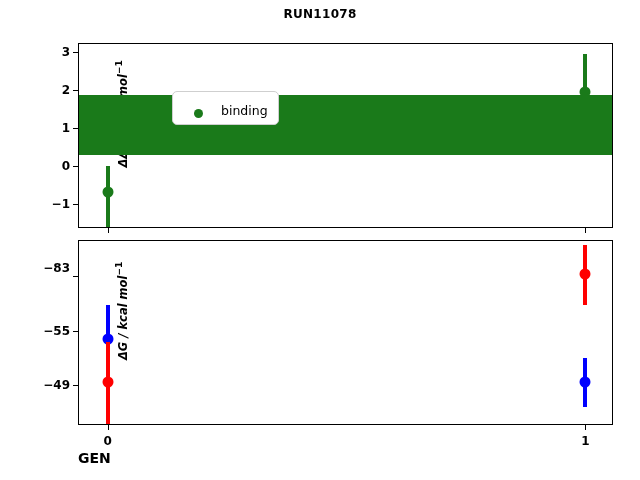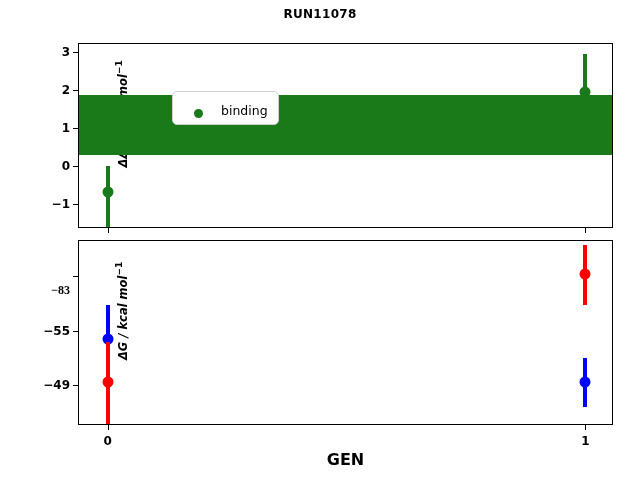--- a/index.html
+++ b/index.html
@@ -40,22 +40,22 @@
   
   .ylabel{
     position:absolute;
     font-size:11.5px;font-weight:bold;color:#000;
     transform-origin:50% 50%;transform:rotate(-90deg);
     white-space:nowrap;text-align:center;
   }
   #ylabel-top{left:-37px;top:62px;width:160px;}
   #ylabel-bottom{left:-37px;top:62px;width:160px;}
   .xlabel{
-    position:absolute;left:78px;top:450px;width:535px;text-align:center;
-    font-size:16px;font-weight:bold;color:#000;
+    position:absolute;left:78px;top:450px;width:535px;text-align:left;
+    font-size:14px;font-weight:bold;color:#000;
   }
   .sup{font-size:9px;vertical-align:super;}
   .ital{font-style:italic;}
 
   
   .errbar{position:absolute;width:4px;transform:translateX(-50%);}
   .marker{position:absolute;width:11px;height:11px;border-radius:50%;
           transform:translate(-50%,-50%);}
   .band{position:absolute;}
 
@@ -122,21 +122,21 @@
   </div>
 
   <div class="axes" id="axes-bottom">
 
     <div class="ylabel" id="ylabel-bottom">
       <span class="ital">ΔG / kcal mol</span><span class="sup">−1</span>
     </div>
 
     <div id="bot-yticks">
         <div class="ytick" style="top: 35.3676px;"></div>
-        <div class="yticklabel" style="top: 49px; font-family: Liberation Serif, serif;">−83</div>
+        <div class="yticklabel" style="top: 27px;">−83</div>
         <div class="ytick" style="top: 89.7794px;"></div>
         <div class="yticklabel" style="top: 89.7794px;">−55</div>
         <div class="ytick" style="top: 144.191px;"></div>
         <div class="yticklabel" style="top: 144.191px;">−49</div>
       </div>
     <div id="bot-xticks">
         <div class="xtick" style="left: 28.6607px;"></div>
         <div class="xticklabel" style="left: 28.6607px;">0</div>
         <div class="xtick" style="left: 506.339px;"></div>
         <div class="xticklabel" style="left: 506.339px;">1</div>

